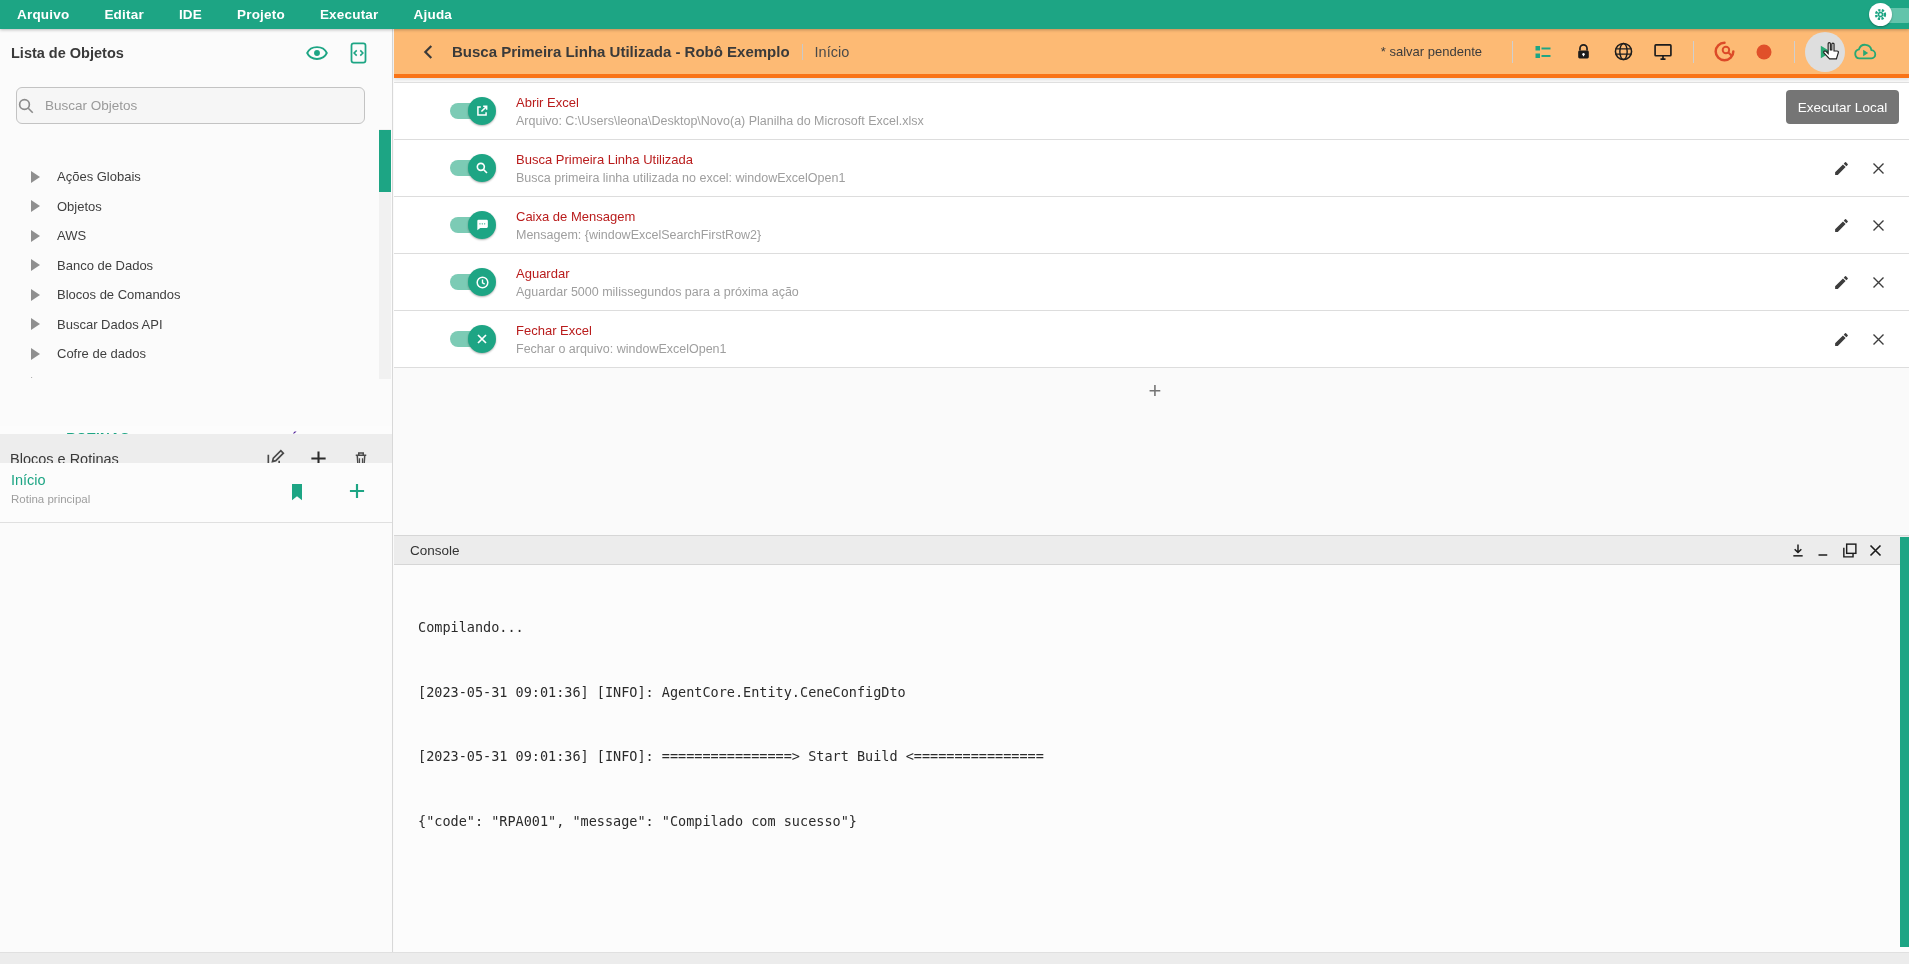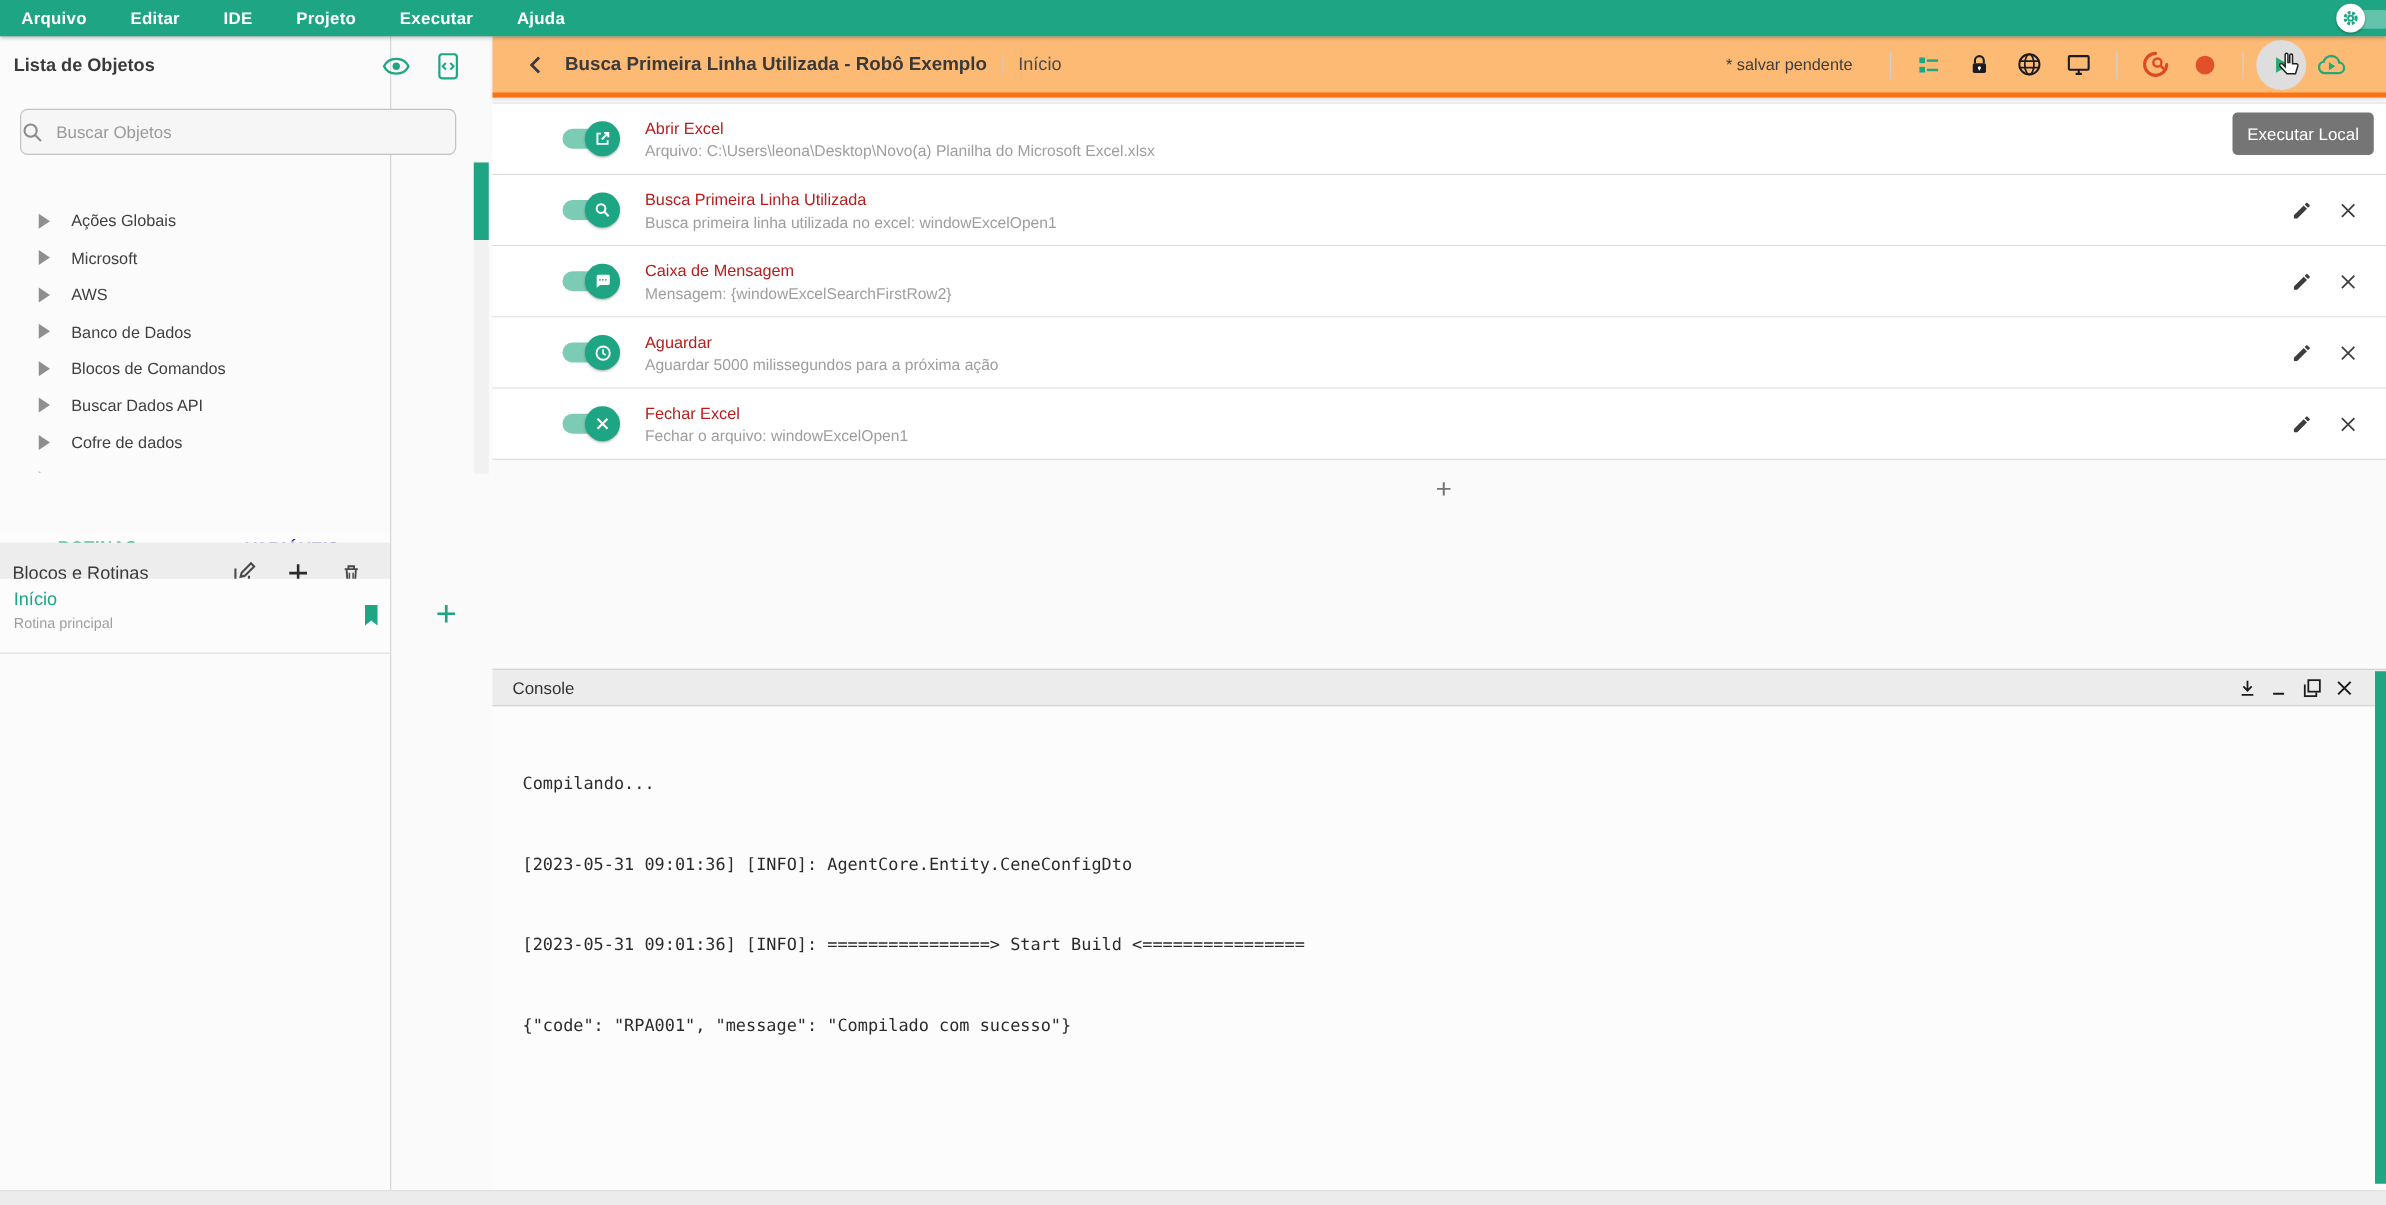--- a/index.html
+++ b/index.html
@@ -13,21 +13,21 @@
              padding-left:17px; box-shadow:0 1px 3px rgba(0,0,0,.25); z-index:40; }
   .menu-item { color:#fff; font-size:13.5px; font-weight:700; cursor:pointer; letter-spacing:.2px; }
   #gear-switch { position:absolute; right:-8px; top:3px; width:48px; height:24px; }
   #gear-switch .track { position:absolute; left:10px; top:5px; width:36px; height:15px;
              border-radius:8px; background:#63c4ab; }
   #gear-switch .knob { position:absolute; left:0; top:0; width:23px; height:23px;
              border-radius:50%; background:#fff; display:flex; align-items:center; justify-content:center;
              box-shadow:0 1px 2px rgba(0,0,0,.3); }
 
   
-  #sidebar { position:absolute; left:0; top:29px; width:313px; height:923px;
+  #sidebar { position:absolute; left:0; top:29px; width:393px; height:923px;
              background:#fbfbfb; border-right:1px solid #d8d8d8; }
   #sidebar-header { position:absolute; left:0; top:0; width:100%; height:48px; }
   #sidebar-title { position:absolute; left:11px; top:16px; font-size:14.5px; font-weight:700; color:#3a3a3a; }
   #eye-btn   { position:absolute; left:305px; top:13px; cursor:pointer; }
   #code-btn  { position:absolute; left:348px; top:12px; cursor:pointer; }
   #search-box { position:absolute; left:16px; top:58px; width:349px; height:37px;
              background:#f6f6f6; border:1px solid #c3c3c3; border-radius:6px;
              display:flex; align-items:center; gap:10px; }
   #search-input { border:none; outline:none; background:transparent; flex:1;
              font-size:13.5px; color:#555; font-family:"Liberation Sans",sans-serif; }
@@ -160,21 +160,21 @@
     <input id="search-input" placeholder="Buscar Objetos" style="">
   </div>
 
   <div id="tree">
     <div class="tree-item">
         <span class="tri"></span>
         <span class="tree-label">Ações Globais</span>
       </div>
     <div class="tree-item">
         <span class="tri"></span>
-        <span class="tree-label">Microsoft</span>
+        <span class="tree-label">Objetos</span>
       </div>
     <div class="tree-item">
         <span class="tri"></span>
         <span class="tree-label">AWS</span>
       </div>
     <div class="tree-item">
         <span class="tri"></span>
         <span class="tree-label">Banco de Dados</span>
       </div>
     <div class="tree-item">

